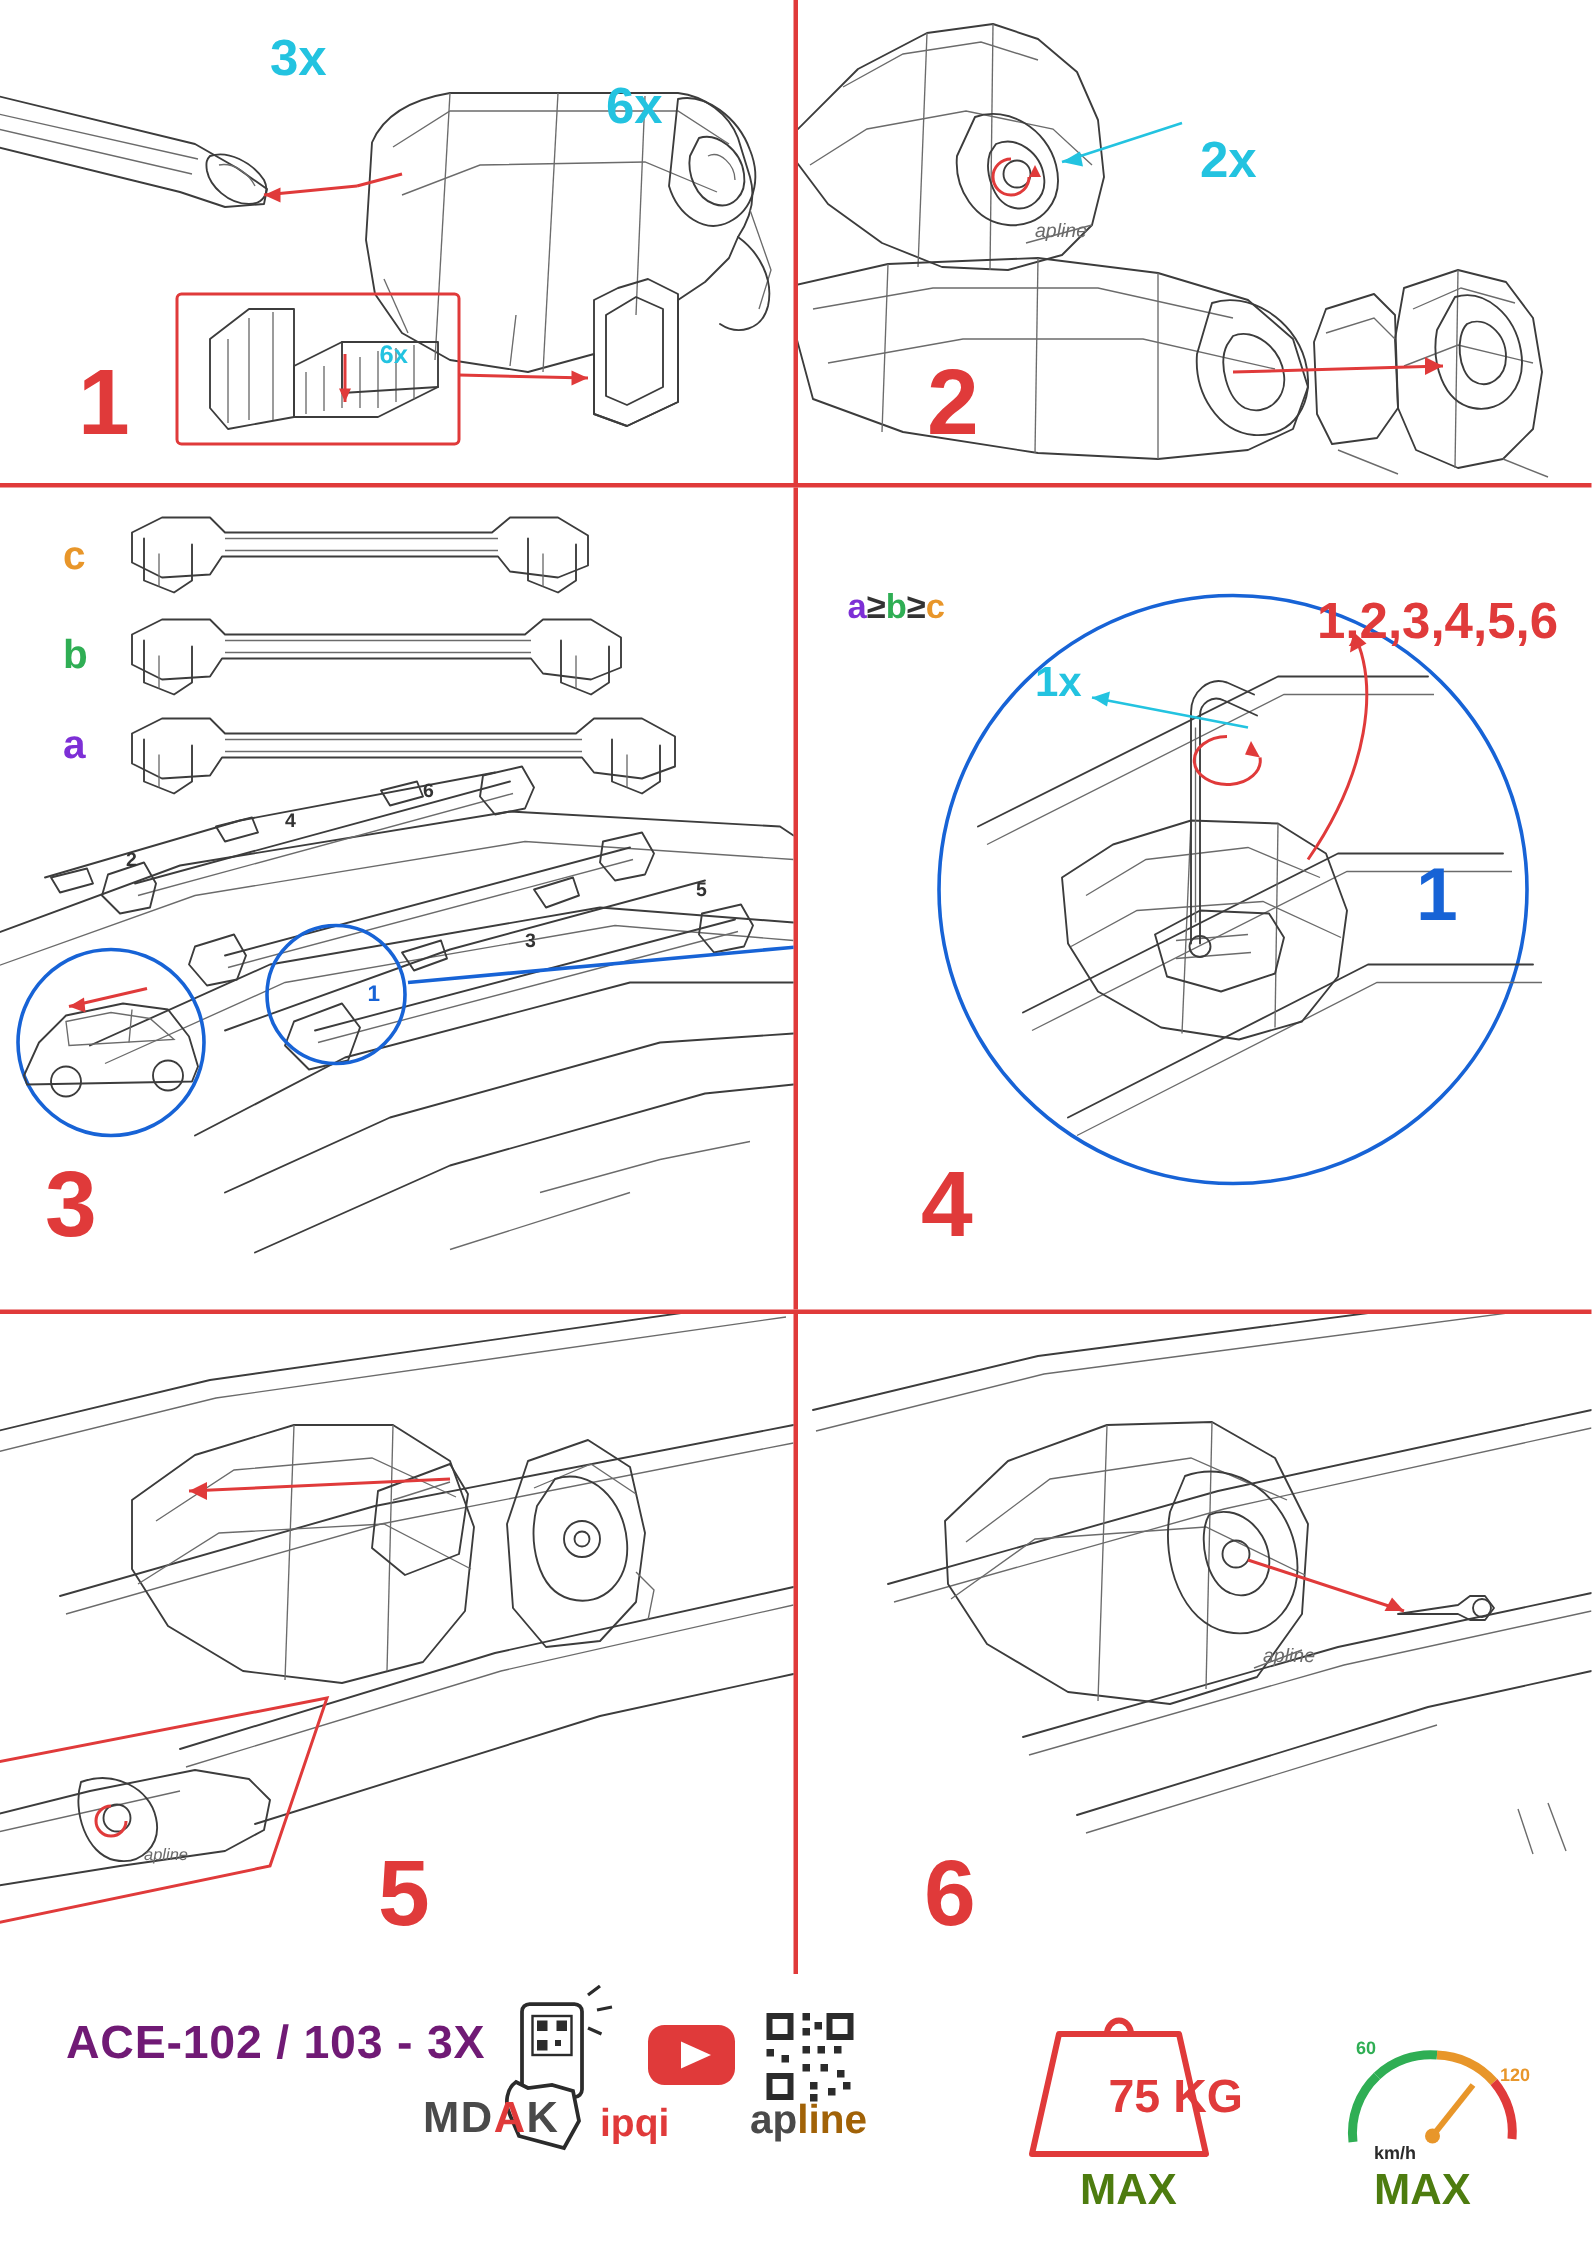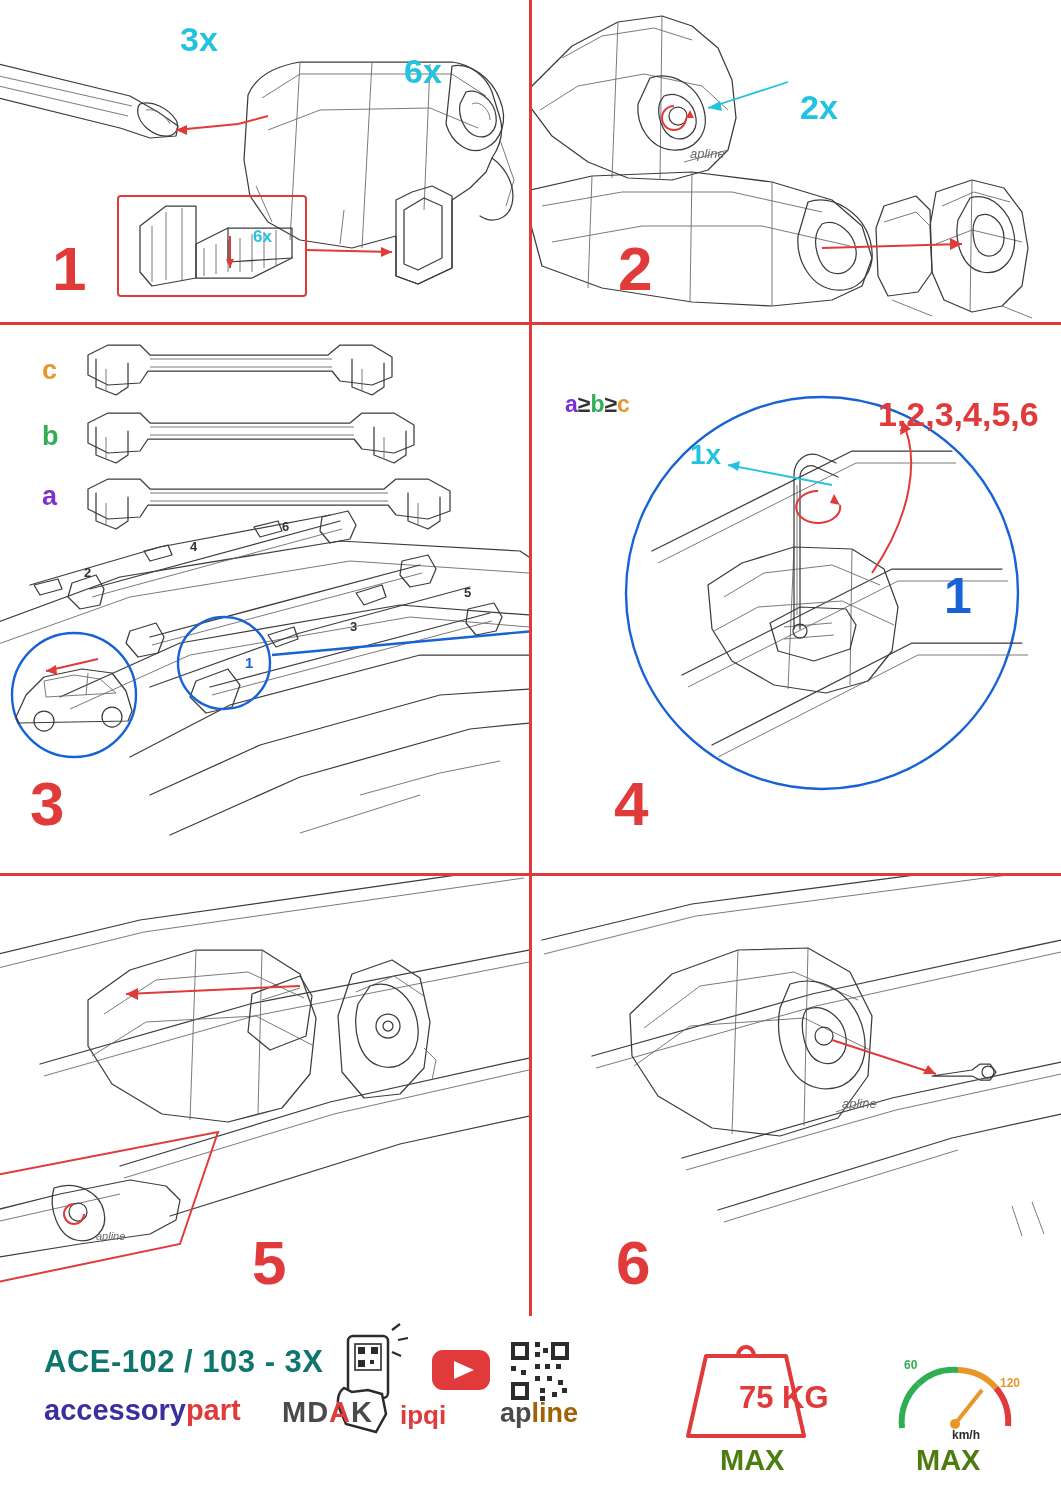--- a/index.html
+++ b/index.html
@@ -19,21 +19,21 @@
   .blue-one{position:absolute;color:#1763d6;font-size:50px;font-weight:700;line-height:1;}
   .small-num{position:absolute;color:#333;font-size:13px;font-weight:700;line-height:1;}
   svg{display:block;}
   .ln{fill:none;stroke:#3c3c3c;stroke-width:1.25;stroke-linejoin:round;stroke-linecap:round;}
   .ln-thin{fill:none;stroke:#6b6b6b;stroke-width:0.9;}
   .ar-red{fill:none;stroke:#e03a3a;stroke-width:2;}
   .ar-blue{fill:none;stroke:#1763d6;stroke-width:2.4;}
   .ar-cy{fill:none;stroke:#23c3e0;stroke-width:1.8;}
   .box-red{fill:none;stroke:#e03a3a;stroke-width:2;}
   .circ-blue{fill:none;stroke:#1763d6;stroke-width:2.4;}
-  .footer-title{position:absolute;color:#0f766e;font-size:31px;font-weight:700;letter-spacing:.5px;}
+  .footer-title{position:absolute;color:#701a75;font-size:31px;font-weight:700;letter-spacing:.5px;}
   .brand1{position:absolute;font-size:29px;font-weight:700;}
   .brand-a{color:#3b2fa0;}
   .brand-p{color:#e03a3a;}
   .mdak{position:absolute;font-size:29px;font-weight:700;color:#4a4a4a;letter-spacing:1px;}
   .mdak .red{color:#e03a3a;}
   .ipqi{position:absolute;font-size:26px;font-weight:700;color:#e03a3a;}
   .apline{position:absolute;font-size:27px;font-weight:700;color:#4a4a4a;}
   .apline .blue{color:#a16207;}
   .kg-text{position:absolute;color:#e03a3a;font-size:31px;font-weight:700;}
   .max-text{position:absolute;color:#4d7c0f;font-size:29px;font-weight:700;}
@@ -432,32 +432,29 @@
         <path d="M902 110 A52 52 0 0 1 918 66" fill="none" stroke="#2fae54" stroke-width="6"></path>
         <path d="M918 66 A52 52 0 0 1 958 52" fill="none" stroke="#2fae54" stroke-width="6"></path>
         <path d="M958 52 A52 52 0 0 1 996 70" fill="none" stroke="#e8962a" stroke-width="6"></path>
         <path d="M996 70 A52 52 0 0 1 1008 108" fill="none" stroke="#e03a3a" stroke-width="6"></path>
         <circle cx="955" cy="106" r="5" fill="#e8962a"></circle>
         <path d="M955 106 L982 72" stroke="#e8962a" stroke-width="4" fill="none"></path>
       </g>
     </svg>
 
     <div class="footer-title" style="left:44px;top:26px;">ACE-102 / 103 - 3X</div>
-    <div class="brand1" style="left:44px;top:76px;">
-      <span class="brand-a">accessory</span><span class="brand-p">part</span>
-    </div>
     <div class="mdak" style="left:282px;top:78px;">
       <span>MD</span><span class="red">A</span><span>K</span>
     </div>
     <div class="ipqi" style="left:400px;top:82px;">ipqi</div>
     <div class="apline" style="left:500px;top:80px;">
       <span>ap</span><span class="blue">line</span>
     </div>
 
     <div class="kg-text" style="left:712px;top:62px;margin-left:27px;">75 KG</div>
     <div class="max-text" style="left:720px;top:126px;">MAX</div>
-    <div class="kmh" style="left:952px;top:110px;">km/h</div>
+    <div class="kmh" style="left:916px;top:110px;">km/h</div>
     <div class="max-text" style="left:916px;top:126px;">MAX</div>
     <div class="gauge-num" style="left:904px;top:40px;color:#2fae54;">60</div>
     <div class="gauge-num" style="left:1000px;top:58px;color:#e8962a;">120</div>
   </div>
 
 </div>
 
 </body></html>

